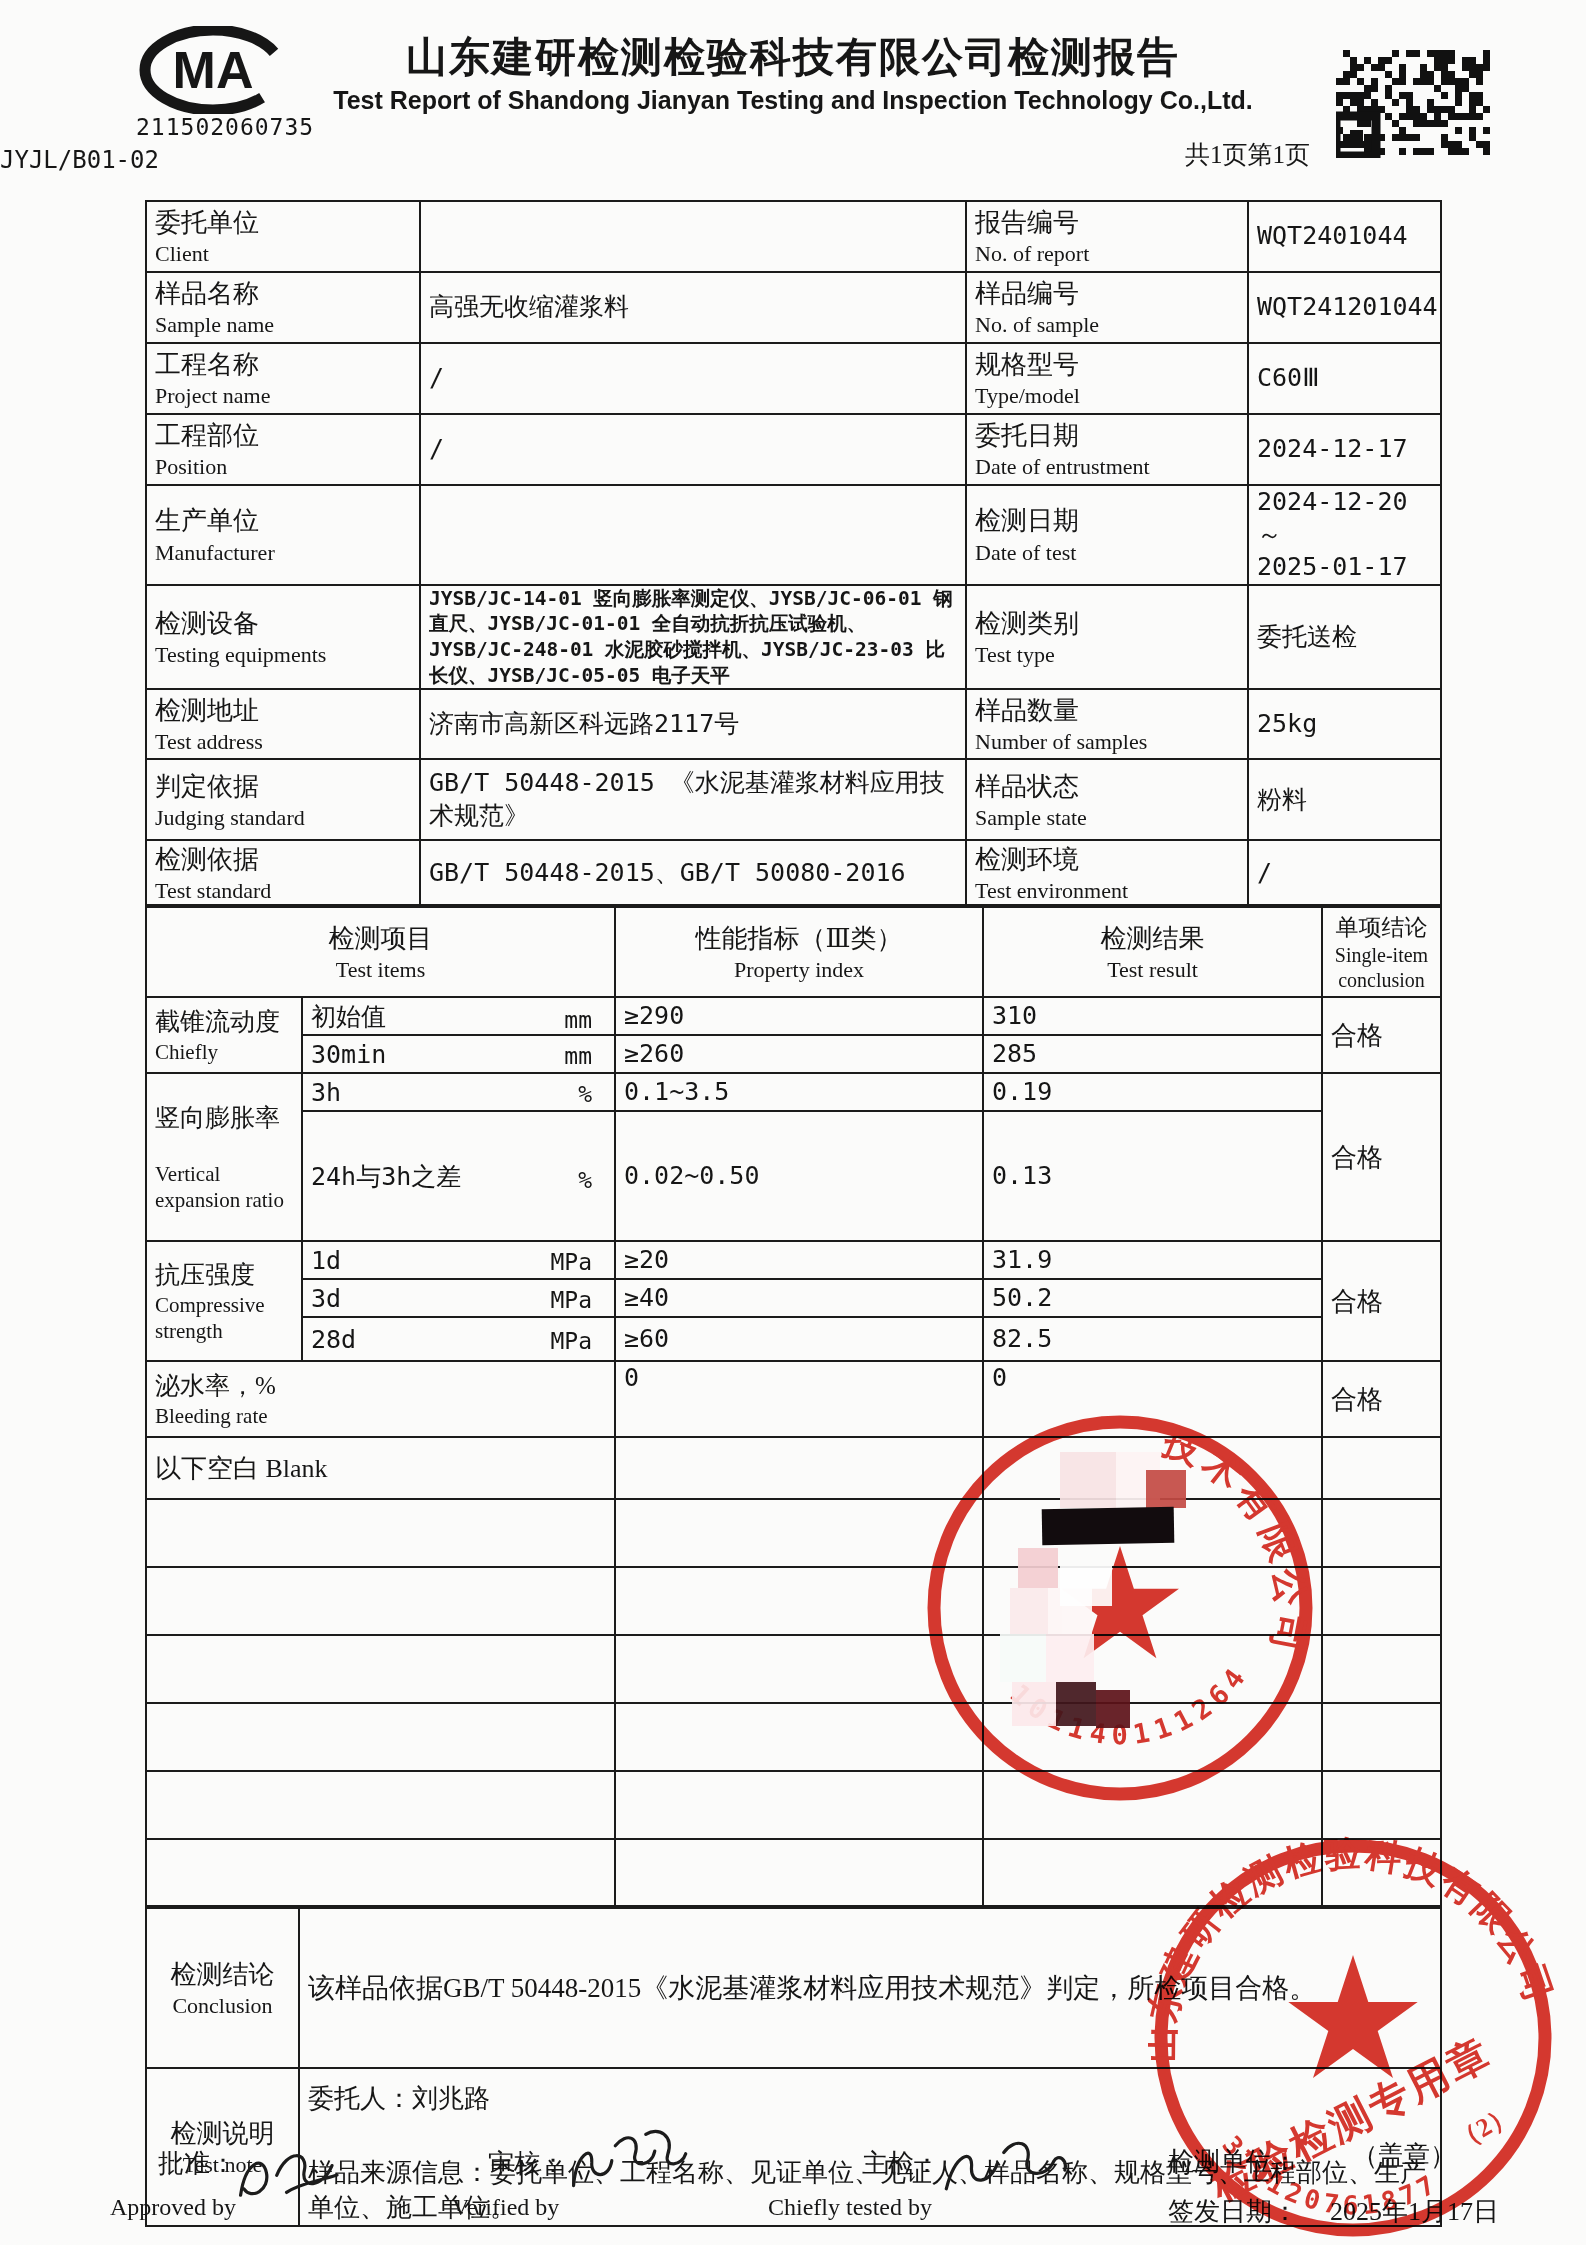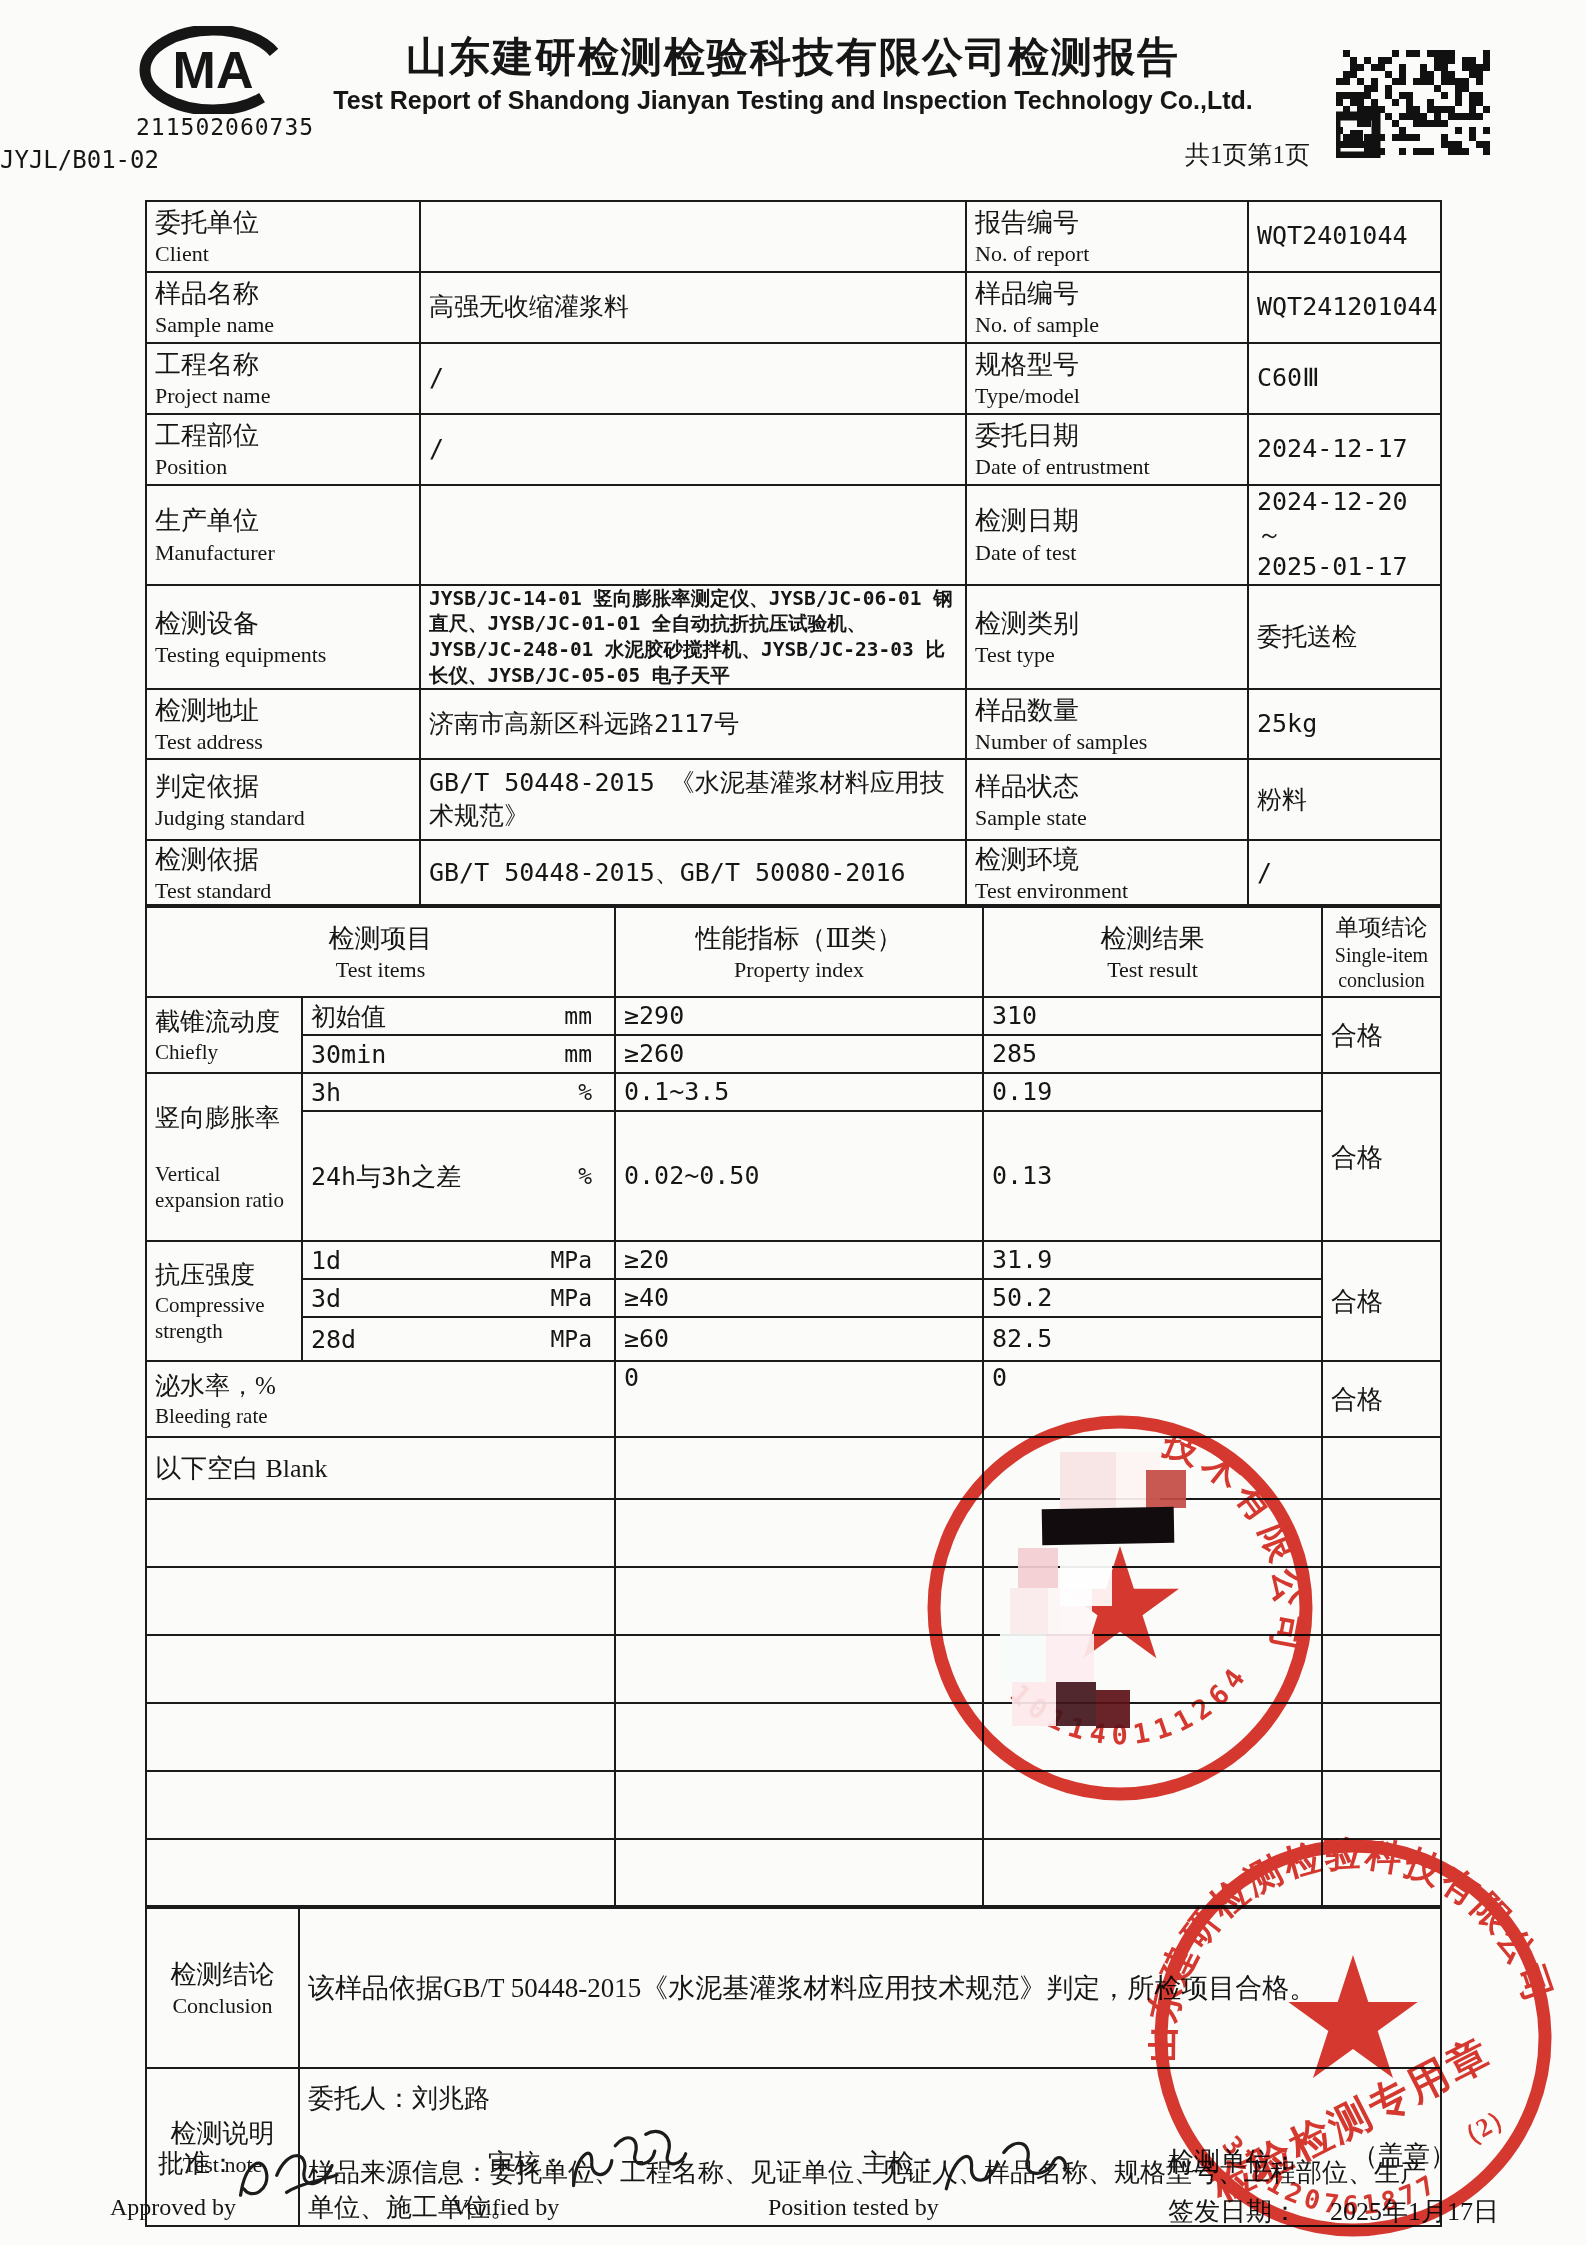--- a/index.html
+++ b/index.html
@@ -25,21 +25,21 @@
   .en{font-size:22px;line-height:1.25;font-family:"Liberation Serif",serif;}
   .lab .zh,.lab .en{display:block;}
   .val{font-family:"DejaVu Sans Mono",monospace;font-size:25px;white-space:pre-line;line-height:1.3;}
   .val.small{font-size:19.5px;line-height:1.32;font-weight:600;}
   .c{text-align:center;}
   .pre{white-space:pre-line;}
   .hcell .zh{font-size:26px;}
   .hcell .en{font-size:22px;}
   .cat .zh{font-size:25px;}
   .cat .en{font-size:21px;}
-  .itemcell{display:flex;justify-content:space-between;align-items:center;}
+  .itemcell{display:flex;justify-content:space-between;align-items:flex-end;}
   .itemcell .unit{font-family:"DejaVu Sans Mono",monospace;font-size:23px;padding-right:14px;}
   .itemcell .itxt{font-size:25px;font-family:"DejaVu Sans Mono",monospace;}
   
   .stamp{mix-blend-mode:multiply;opacity:.92;}
   #redaction-bar{left:1042px;top:1508px;width:132px;height:36px;background:#120c0e;transform:rotate(-1deg);z-index:40;}
   .mosaic{position:absolute;z-index:35;}
   
   .foot-zh{font-size:26px;}
   .foot-en{font-size:24px;}
   .sig{position:absolute;z-index:20;}
@@ -622,21 +622,21 @@
     <path d="M14 50 C 22 18, 40 12, 42 30 C 44 48, 24 56, 18 44 M 52 34 C 66 8, 86 14, 80 32 C 74 50, 96 52, 108 30 M 60 52 C 75 44, 95 44, 112 40" fill="none" stroke="#1c1c1c" stroke-width="3.2" stroke-linecap="round"></path>
   </svg>
 
   <div class="abs foot-zh" style="left:488px;top:2146px">审核：</div>
   <div class="abs foot-en" style="left:452px;top:2194px">Verified by</div>
   <svg class="sig" style="left:552px;top:2118px;transform:rotate(-10deg)" width="150" height="85" viewBox="0 0 150 85">
     <path d="M18 58 C 26 28, 44 20, 40 38 C 36 54, 54 58, 60 40 M 66 26 C 80 14, 92 22, 84 38 C 78 50, 98 54, 104 38 M 98 20 C 112 14, 126 26, 116 44 C 110 56, 128 58, 134 46" fill="none" stroke="#1c1c1c" stroke-width="3.2" stroke-linecap="round"></path>
   </svg>
 
   <div class="abs foot-zh" style="left:862px;top:2146px">主检：</div>
-  <div class="abs foot-en" style="left:768px;top:2194px">Position tested by</div>
+  <div class="abs foot-en" style="left:768px;top:2194px">Chiefly tested by</div>
   <svg class="sig" style="left:928px;top:2128px;transform:rotate(-8deg)" width="160" height="80" viewBox="0 0 160 80">
     <path d="M16 52 C 30 18, 48 16, 44 34 C 40 52, 60 54, 70 34 M 78 24 C 92 10, 108 18, 100 36 C 94 50, 116 56, 126 40 C 132 32, 140 40, 136 50" fill="none" stroke="#1c1c1c" stroke-width="3.2" stroke-linecap="round"></path>
   </svg>
 
   <div class="abs foot-zh" style="left:1168px;top:2144px">检测单位：</div>
   <div class="abs foot-zh" style="left:1352px;top:2138px">（盖章）</div>
   <div class="abs foot-zh" style="left:1168px;top:2194px">签发日期：</div>
   <div class="abs foot-zh" style="left:1330px;top:2194px">2025年1月17日</div>
 
   <svg class="abs stamp" style="left:920px;top:1408px;z-index:30" width="400" height="400" viewBox="0 0 400 400">

